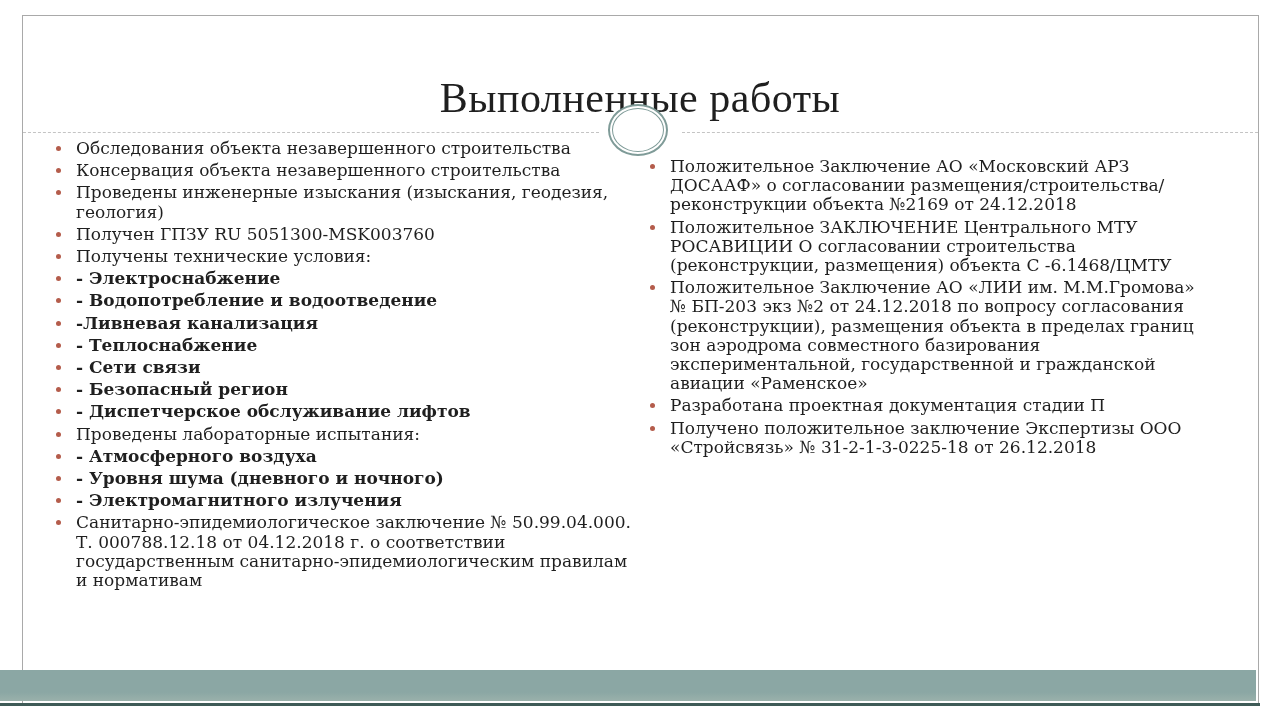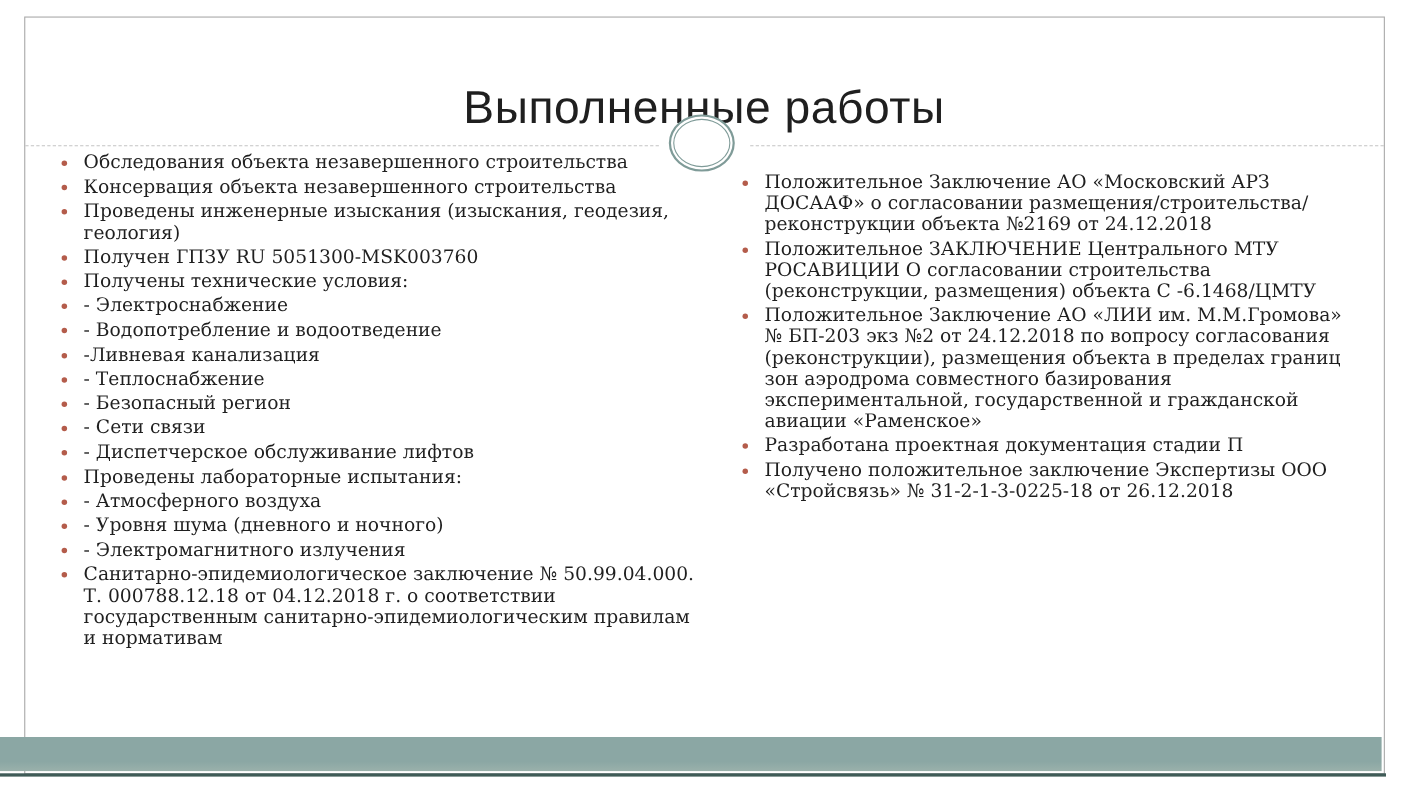--- a/index.html
+++ b/index.html
@@ -10,21 +10,21 @@
     color:var(--text,#1f1f1f);
   }
   .frame{
     position:absolute;left:22px;top:15px;width:1237px;height:689px;
     border:1px solid var(--frame_border,#a9a9a9);
     box-sizing:border-box;background:transparent;
   }
   .slide-title{
     position:absolute;left:0;top:46px;width:1280px;
     text-align:center;
-    font-family:Liberation Sans, sans-serif;
+    font-family:Liberation Serif, serif;
     font-size:42px;font-weight:400;letter-spacing:0.5px;
     color:var(--text,#1f1f1f);
   }
   .divider{
     position:absolute;top:132px;height:0;
     border-top:1px dashed var(--divider,#c4c4c4);
   }
   .divider.left{left:23px;width:576px;}
   .divider.right{left:682px;width:576px;}
   .ornament{
@@ -34,24 +34,24 @@
   }
   .ornament::after{
     content:"";position:absolute;left:2px;top:2px;right:2px;bottom:2px;
     border:1px solid var(--ornament,#7f9b98);border-radius:50%;
   }
   .col{
     position:absolute;margin:0;padding:0;list-style:none;
     font-size:17px;line-height:1.13;
   }
   .col.left{left:50px;top:139px;width:585px;}
-  .col.right{left:669px;top:157px;width:570px;}
+  .col.right{left:644px;top:157px;width:570px;}
   .col .item{
     position:relative;padding-left:26px;margin:0 0 3px 0;
-    font-weight:400;
+    font-weight:700;
   }
   .col .item.bold{font-weight:400;}
   .col .bullet{
     position:absolute;left:6px;top:7px;width:5px;height:5px;
     border-radius:50%;background:var(--accent_bullet,#b45c4b);
   }
   .bottom-band{
     position:absolute;left:0;top:670px;width:1256px;height:31px;
     background:linear-gradient(to bottom,
       var(--band,#8ba7a4) 0%,var(--band,#8ba7a4) 72%,#9ab1ab 100%);
@@ -75,22 +75,22 @@
 <ul class="col left">
     <li class="item bold"><span class="bullet"></span><span>Обследования объекта незавершенного строительства</span></li>
     <li class="item bold"><span class="bullet"></span><span>Консервация объекта незавершенного строительства</span></li>
     <li class="item bold"><span class="bullet"></span><span>Проведены инженерные изыскания (изыскания, геодезия, геология)</span></li>
     <li class="item bold"><span class="bullet"></span><span>Получен ГПЗУ RU 5051300-MSK003760</span></li>
     <li class="item bold"><span class="bullet"></span><span>Получены технические условия:</span></li>
     <li class="item"><span class="bullet"></span><span>- Электроснабжение</span></li>
     <li class="item"><span class="bullet"></span><span>- Водопотребление и водоотведение</span></li>
     <li class="item"><span class="bullet"></span><span>-Ливневая канализация</span></li>
     <li class="item"><span class="bullet"></span><span>- Теплоснабжение</span></li>
+    <li class="item"><span class="bullet"></span><span>- Сети связи</span></li>
     <li class="item"><span class="bullet"></span><span>- Безопасный регион</span></li>
-    <li class="item"><span class="bullet"></span><span>- Сети связи</span></li>
     <li class="item"><span class="bullet"></span><span>- Диспетчерское обслуживание лифтов</span></li>
     <li class="item bold"><span class="bullet"></span><span>Проведены лабораторные испытания:</span></li>
     <li class="item"><span class="bullet"></span><span>- Атмосферного воздуха</span></li>
     <li class="item"><span class="bullet"></span><span>- Уровня шума (дневного и ночного)</span></li>
     <li class="item"><span class="bullet"></span><span>- Электромагнитного излучения</span></li>
     <li class="item bold"><span class="bullet"></span><span>Санитарно-эпидемиологическое заключение № 50.99.04.000. Т. 000788.12.18 от 04.12.2018 г. о соответствии государственным санитарно-эпидемиологическим правилам и нормативам</span></li>
   </ul>
 <ul class="col right">
     <li class="item bold"><span class="bullet"></span><span>Положительное Заключение АО «Московский АРЗ ДОСААФ» о согласовании размещения/строительства/реконструкции объекта №2169 от 24.12.2018</span></li>
     <li class="item bold"><span class="bullet"></span><span>Положительное ЗАКЛЮЧЕНИЕ Центрального МТУ РОСАВИЦИИ О согласовании строительства (реконструкции, размещения) объекта С -6.1468/ЦМТУ</span></li>

